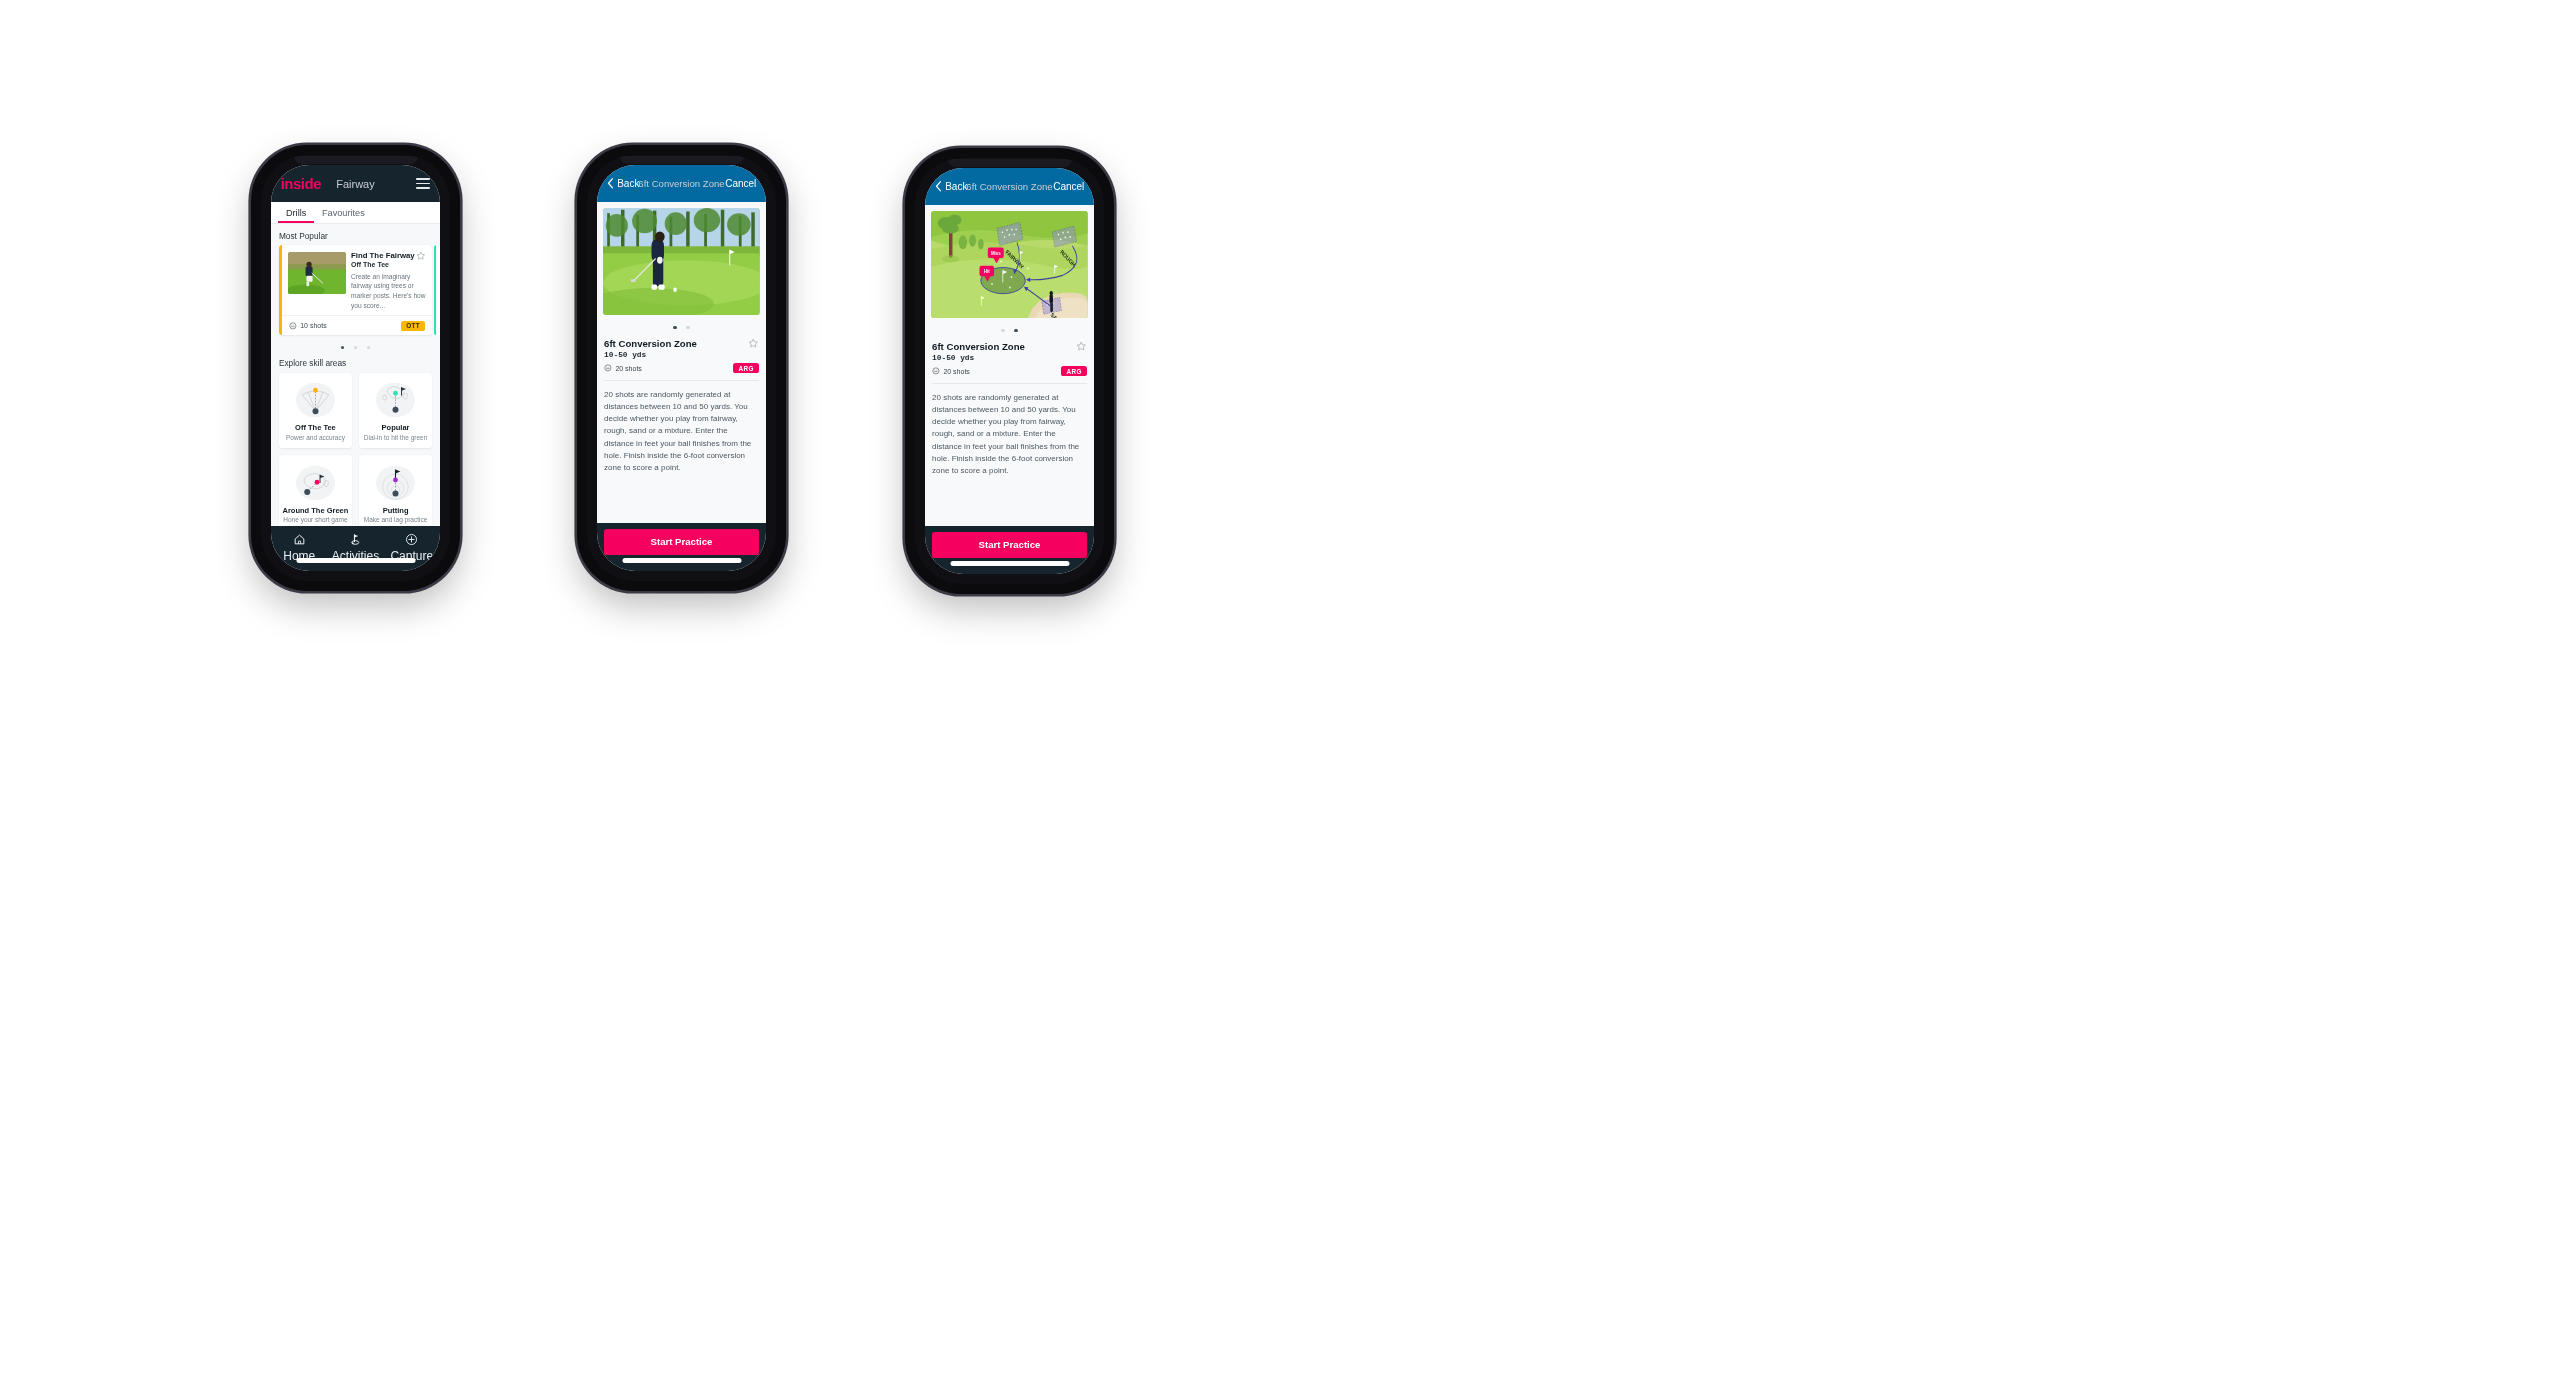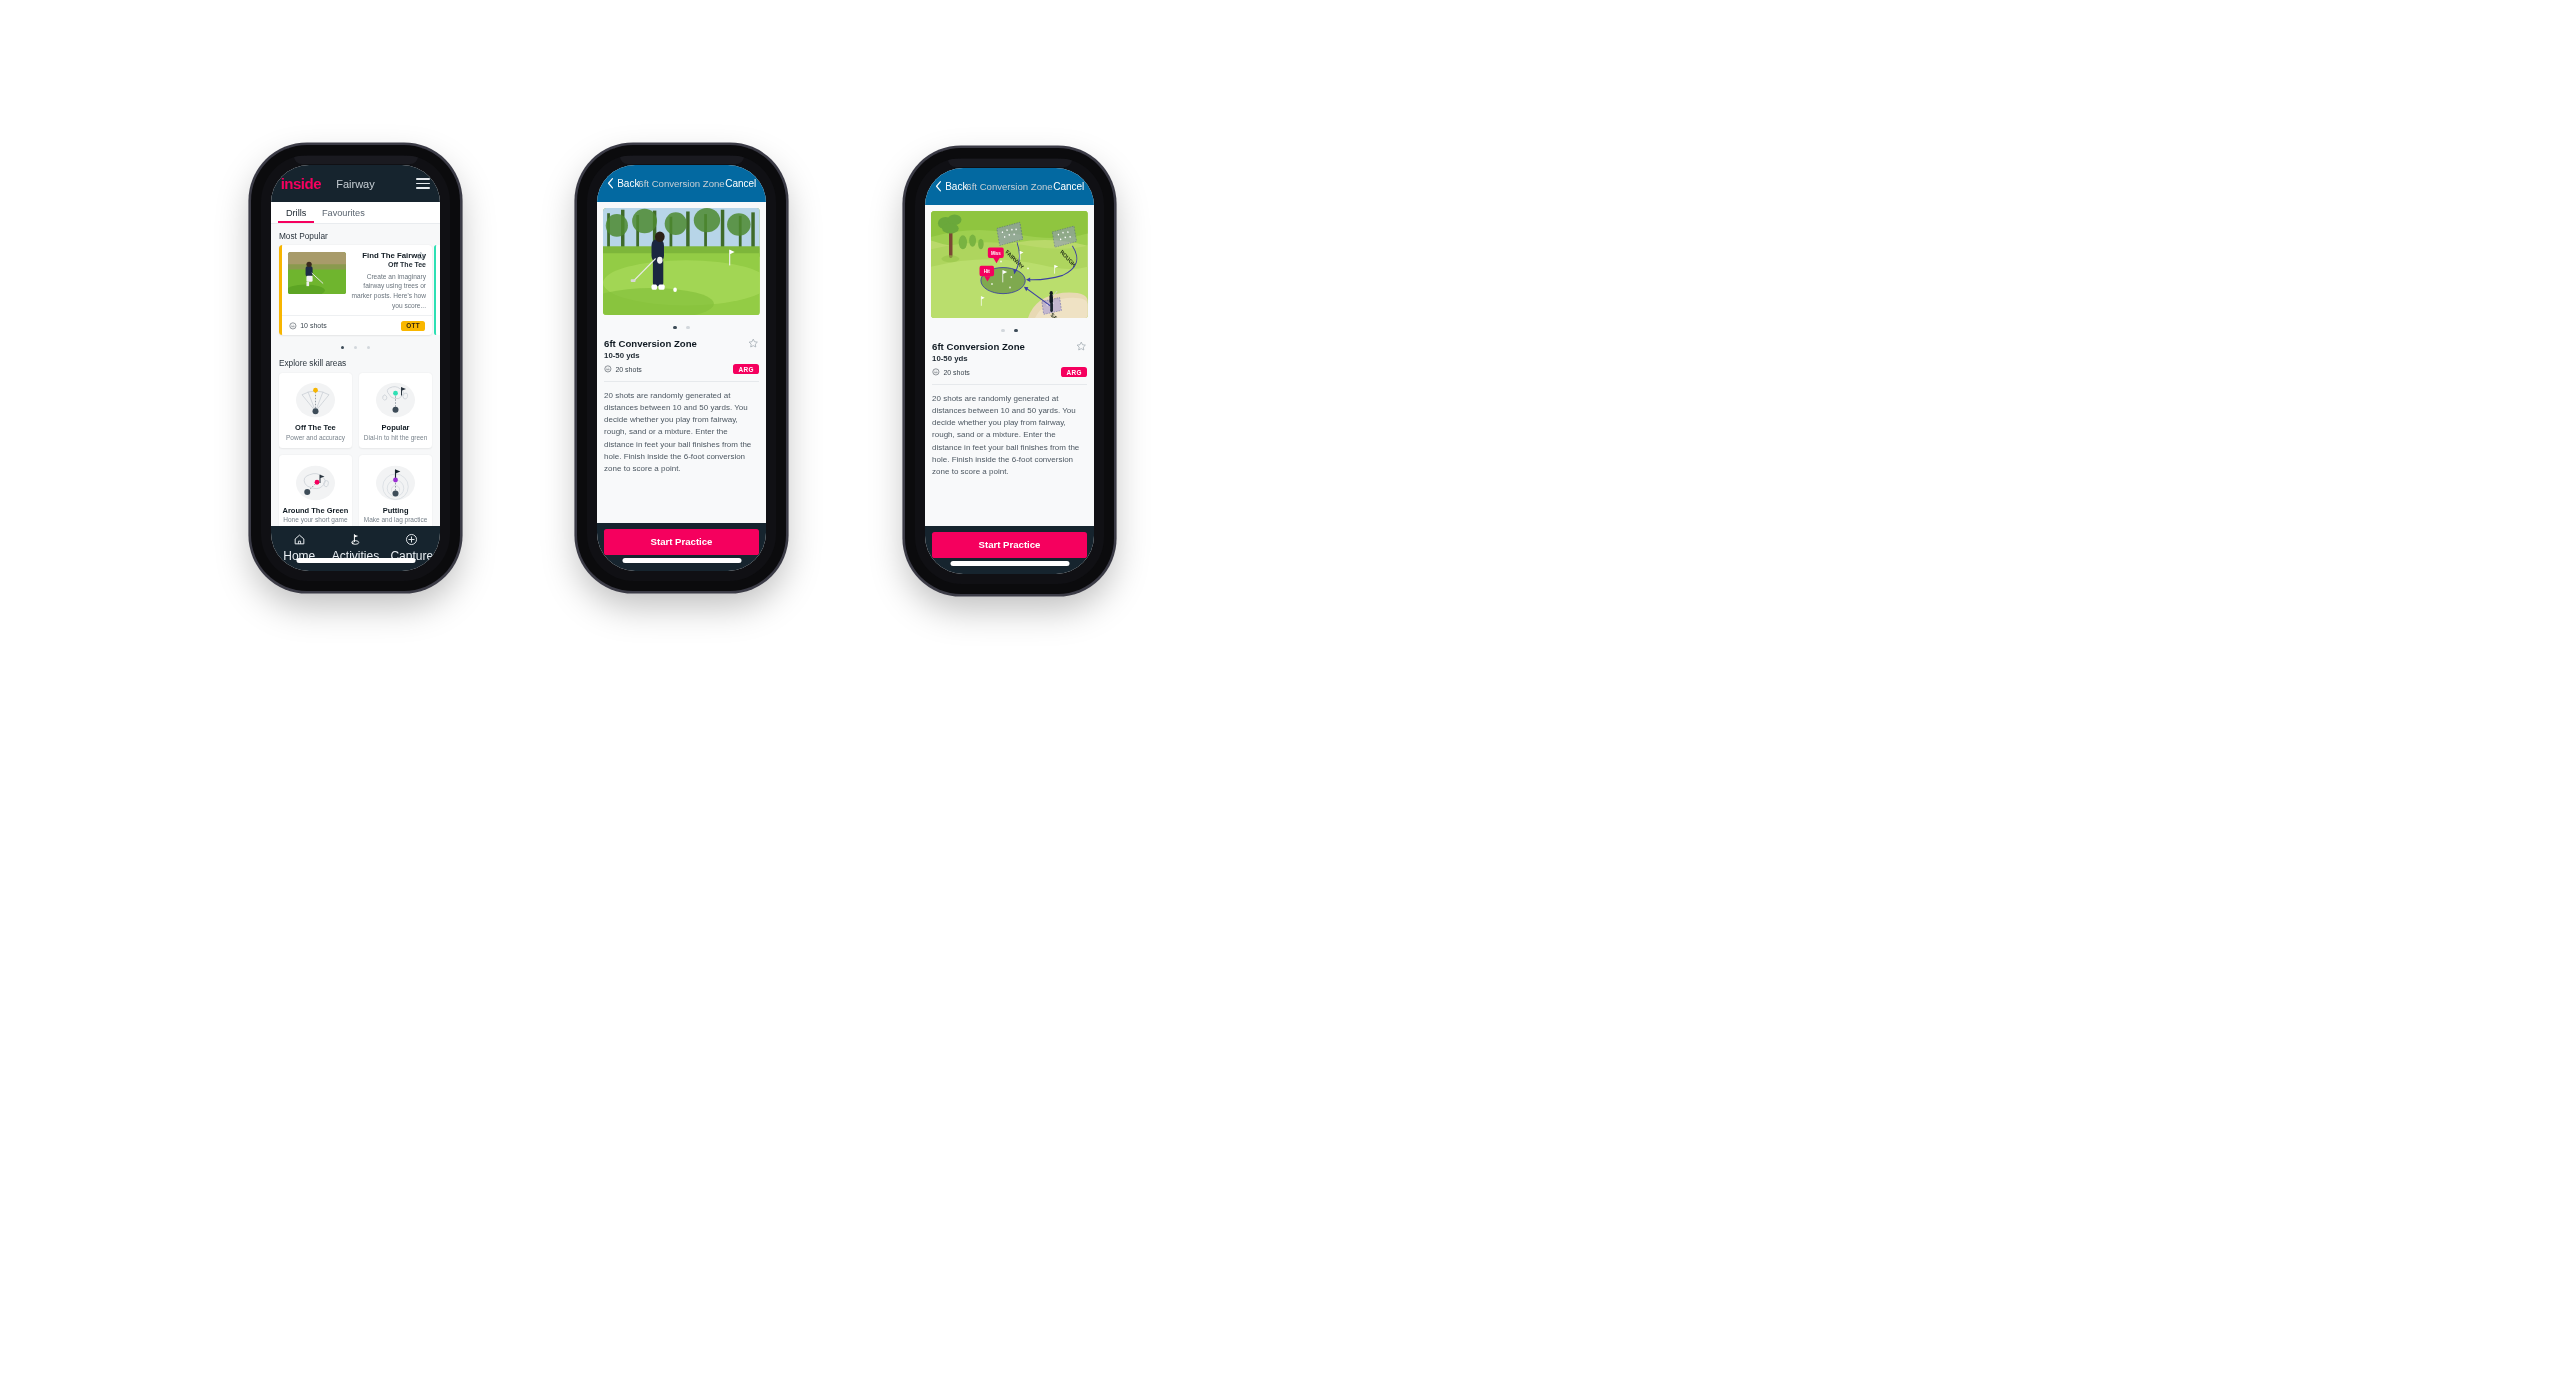--- a/index.html
+++ b/index.html
@@ -38,21 +38,21 @@
   .tab.active{color:#1d2730;font-weight:400;}
   .tab.active:after{content:"";position:absolute;left:0;right:0;bottom:0;height:1.7px;background:#f5005e;}
 
   
   .body{flex:1;background:#f7f8f9;overflow:hidden;position:relative;}
   .sec-title{font-size:8.3px;color:#2a343d;padding:7px 7.8px 4.4px 7.8px;}
 
   
   .drill-card{margin:0 7.8px;background:#fff;border-radius:3.5px;border-left:3.5px solid #f7b500;
               overflow:hidden;box-shadow:0 0.9px 1.7px rgba(0,0,0,.08);position:relative;}
-  .drill-top{display:flex;padding:6.1px 6.1px 5.2px 6.1px;gap:5px;text-align:right;}
+  .drill-top{display:flex;padding:6.1px 6.1px 5.2px 6.1px;gap:5px;}
   .thumb{width:58px;height:42px;border-radius:2.6px;flex:0 0 58px;overflow:hidden;position:relative;background:#6aa52e;}
   .drill-info{flex:1;min-width:0;position:relative;}
   .drill-name{font-size:7.8px;font-weight:700;color:#101a22;line-height:1.15;}
   .drill-cat{font-size:7px;font-weight:700;color:#1d2730;margin-top:0.9px;}
   .drill-desc{font-size:6.6px;color:#6b757e;line-height:1.45;margin-top:3.5px;}
   .star{position:absolute;right:0;top:-0.9px;width:9.6px;height:9.6px;}
   .drill-foot{border-top:0.9px solid #eef0f2;display:flex;align-items:center;justify-content:space-between;
               padding:4.4px 7px;}
   .shots{display:flex;align-items:center;gap:3.5px;font-size:7px;color:#3c464f;}
   .badge{font-size:6.4px;font-weight:700;color:#33240a;background:#f9b700;border-radius:2.6px;padding:1.7px 5.2px;letter-spacing:0.3px;}
@@ -79,21 +79,21 @@
 
   
   .detailbar{background:#0369a1;height:37px;flex:0 0 37px;display:flex;align-items:center;
              justify-content:space-between;padding:0 9.6px;box-sizing:border-box;position:relative;}
   .dbtn{font-size:10px;color:#ffffff;display:flex;align-items:center;gap:3.5px;position:relative;z-index:3;}
   .dtitle{position:absolute;left:0;right:0;text-align:center;font-size:9.6px;color:#c6ced4;}
   .detail-body{flex:1;background:#f8f9fa;overflow:hidden;display:flex;flex-direction:column;}
   .media{margin:6.1px 6.1px 0;height:107px;border-radius:3.5px;overflow:hidden;position:relative;}
   .d-head{padding:0 7px;}
   .d-title{font-size:9.6px;font-weight:700;color:#101a22;}
-  .d-sub{font-size:7.8px;font-weight:700;color:#1d2730;margin-top:1.7px;}
+  .d-sub{font-size:7.8px;font-weight:700;color:#1d2730;margin-top:1.7px;font-family:Liberation Mono, monospace;}
   .d-meta{display:flex;align-items:center;justify-content:space-between;margin-top:4.4px;}
   .badge-arg{font-size:6.4px;font-weight:700;color:#fff;background:#f5005e;border-radius:2.6px;padding:1.7px 5.2px;letter-spacing:0.3px;}
   .hr{height:0.9px;background:#e6e9ec;margin:7px 7px 0;}
   .d-desc{font-size:8px;line-height:1.52;color:#4d5862;padding:7.8px 7px 0;}
   .cta-wrap{background:#16242e;padding:6.1px 7px 15.7px;}
   .cta{background:#f5005e;color:#fff;font-size:9.6px;font-weight:700;text-align:center;
        padding:7.8px 0;border-radius:2.6px;}
   .d-star{width:10.5px;height:10.5px;flex:0 0 10.5px;}
 </style>
 </head>

